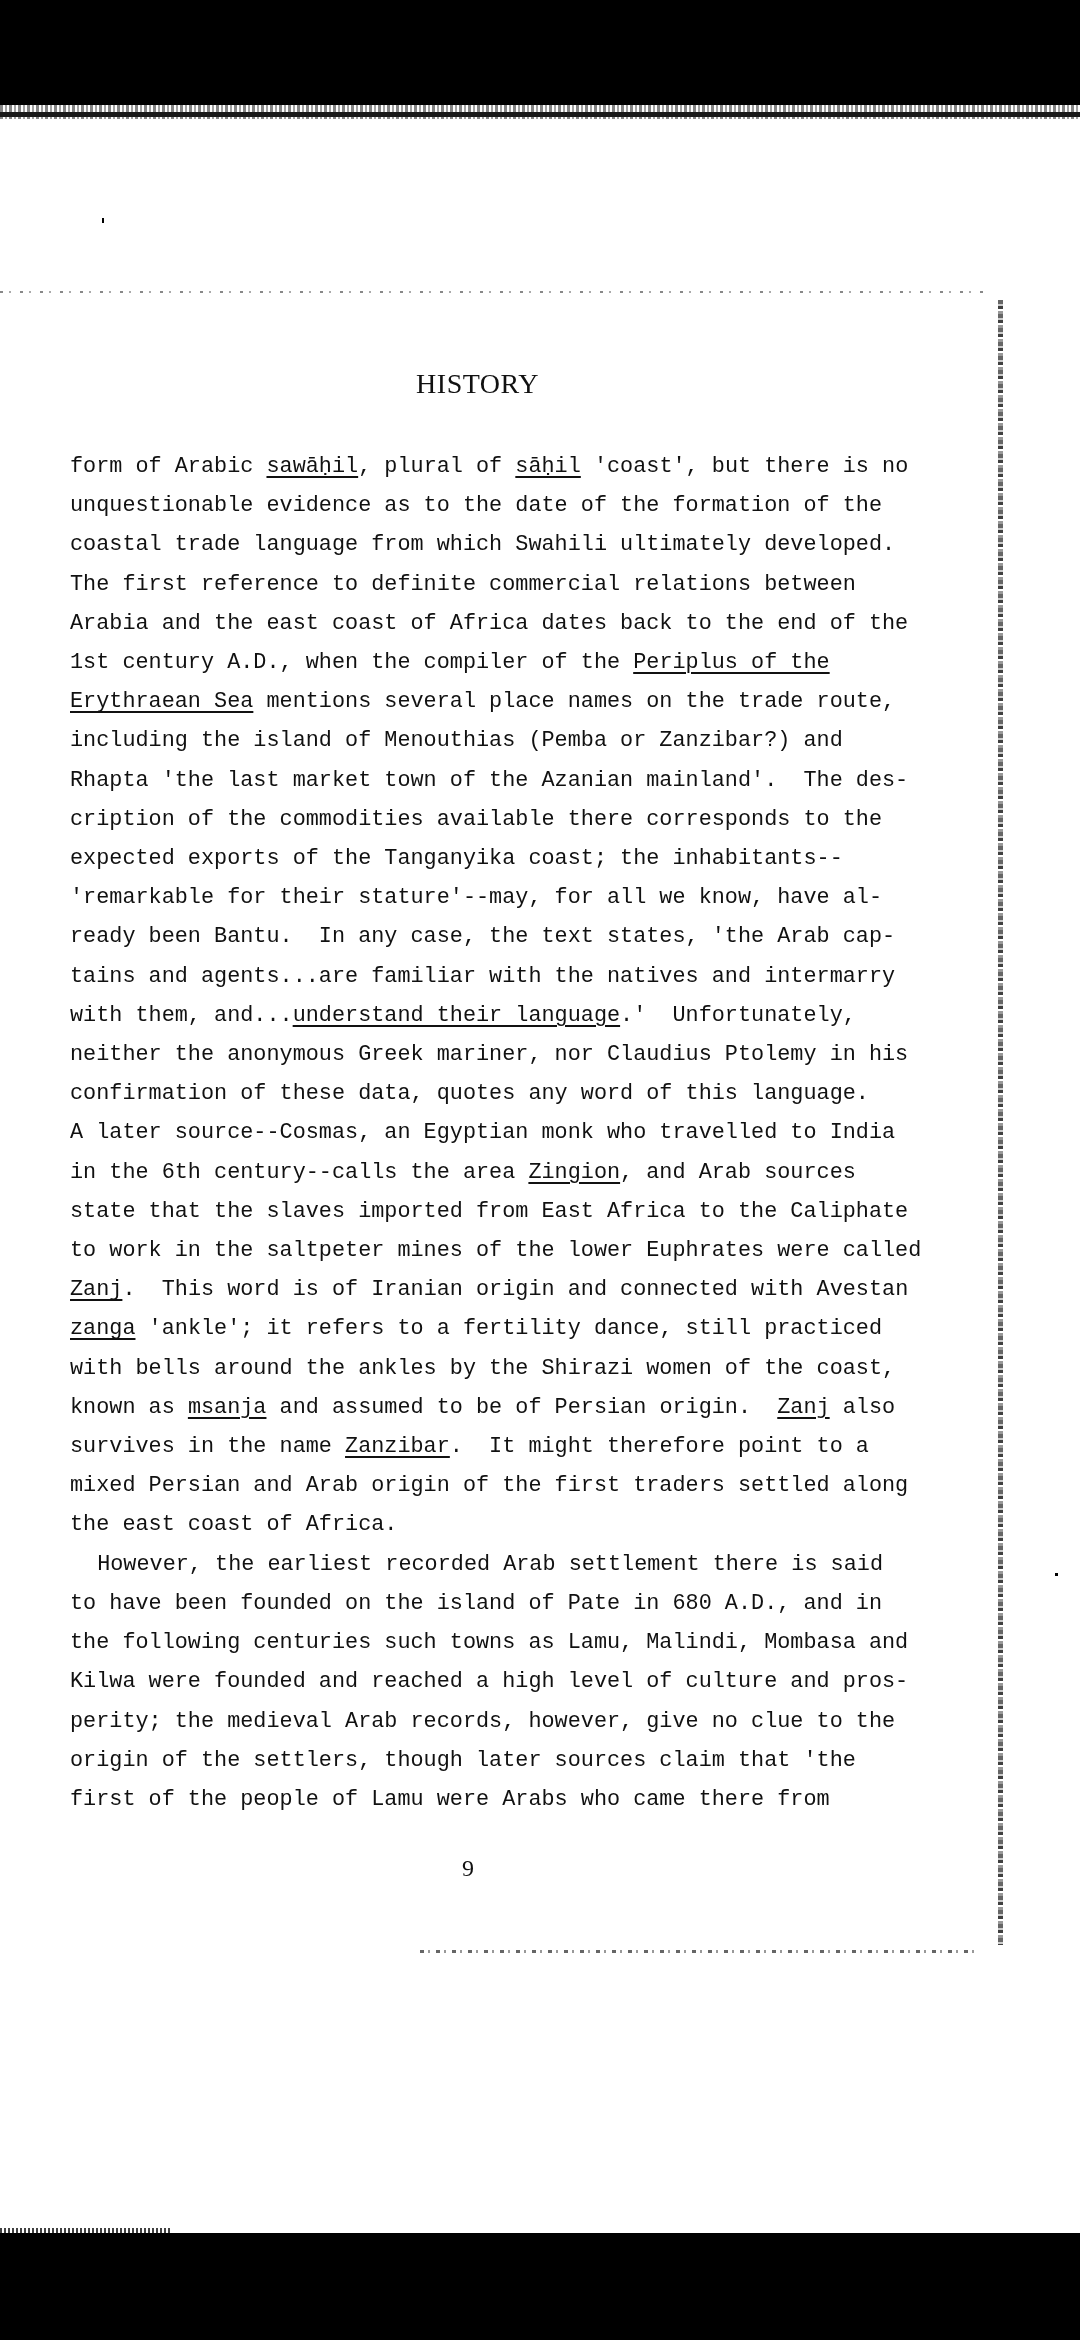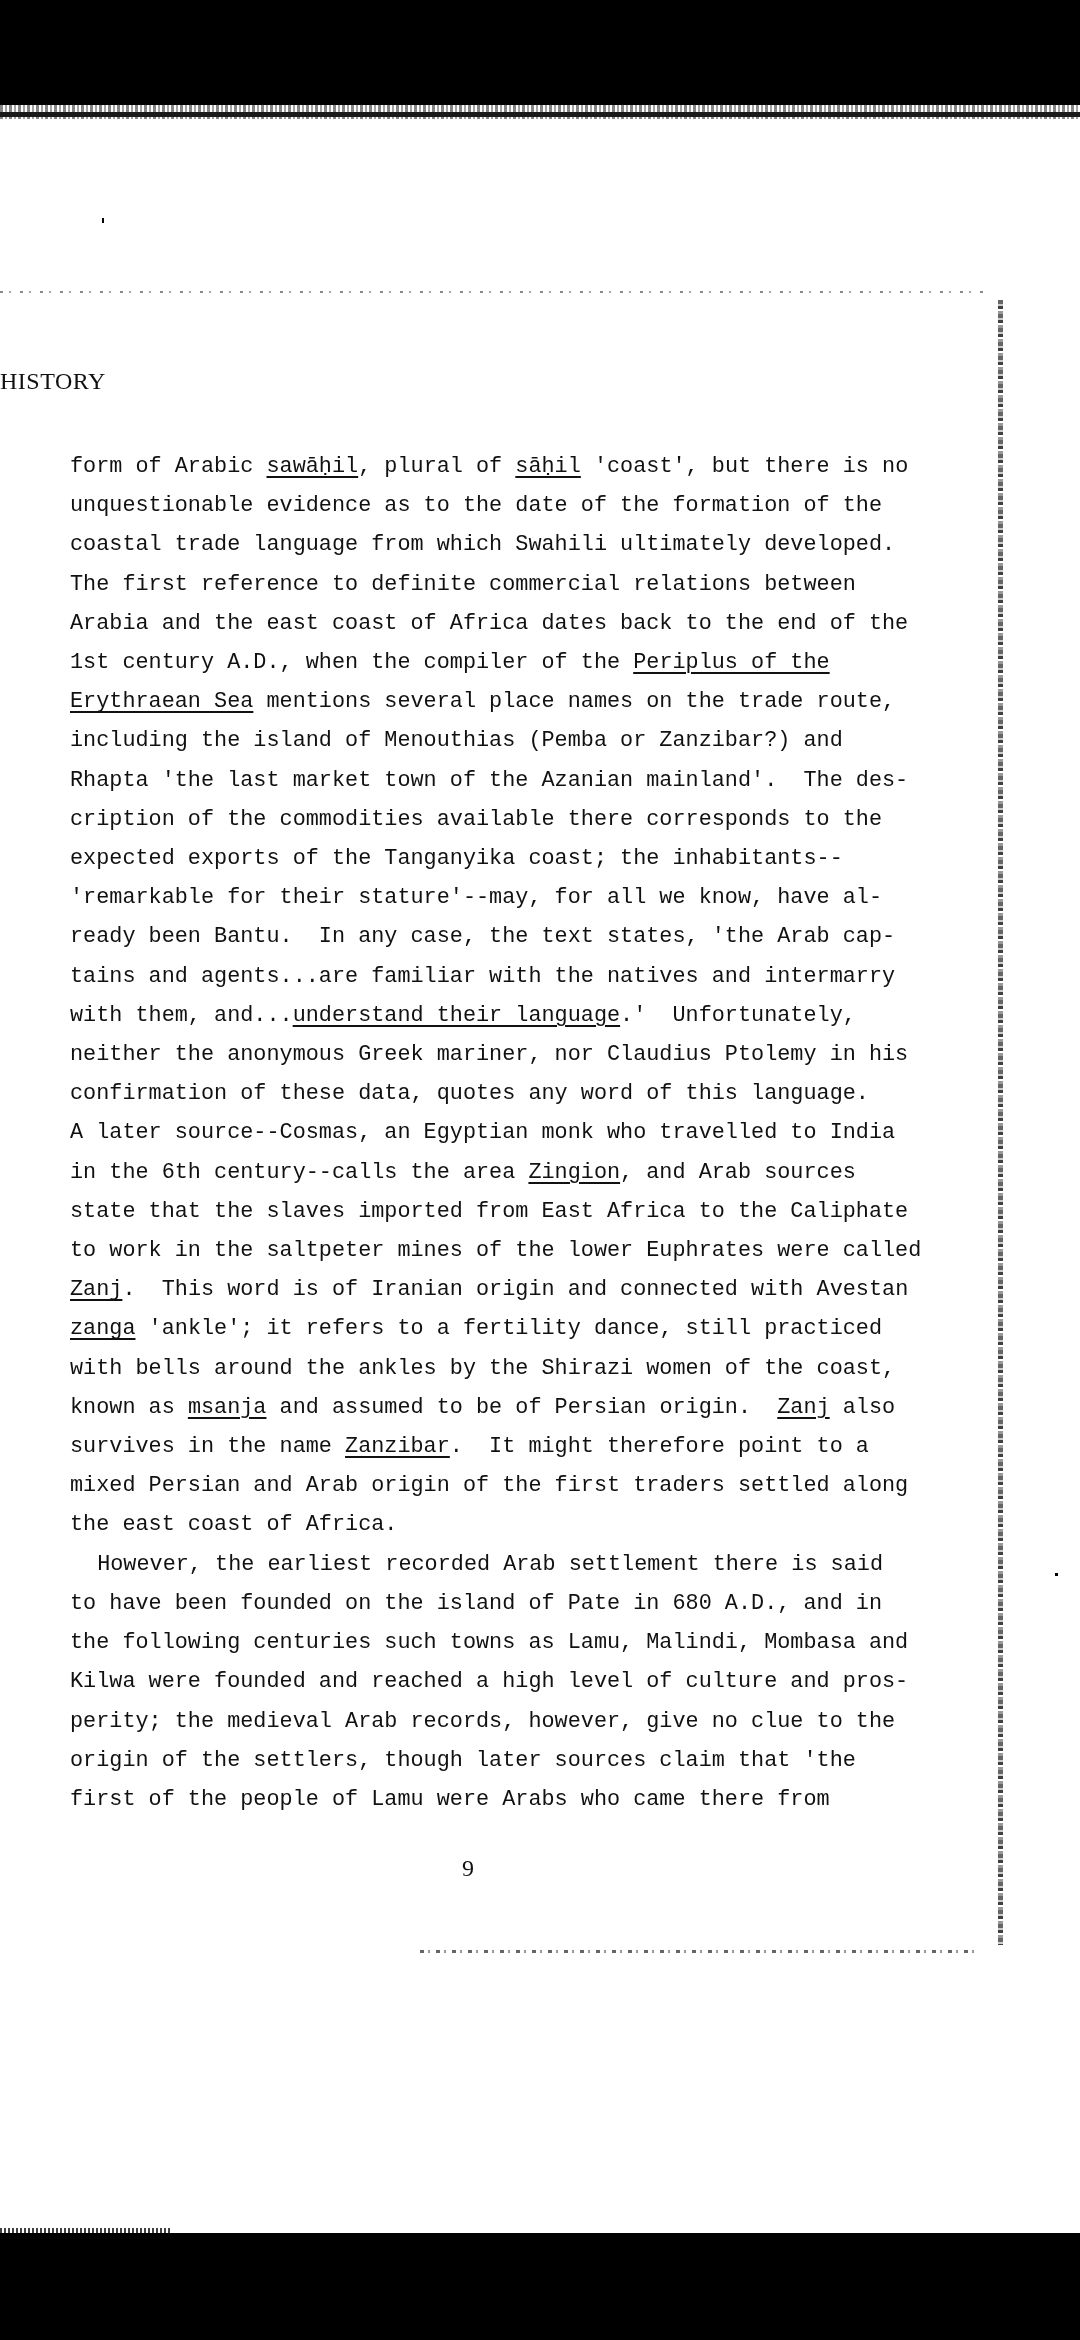--- a/index.html
+++ b/index.html
@@ -76,22 +76,23 @@
       position: absolute;
       left: 420px; top: 1950px;
       width: 560px; height: 3px;
       background: repeating-linear-gradient(90deg, #666 0 4px, transparent 4px 8px, #999 8px 10px, transparent 10px 16px);
     }
     .title {
       position: absolute;
       top: 368px;
       left: 0;
       width: 955px;
+      text-align: center;
       font-family: "Liberation Serif", "DejaVu Serif", serif;
-      font-size: 24px;
+      font-size: 28px;
       letter-spacing: 0.5px;
       color: #111;
     }
     .body-text {
       position: absolute;
       left: 70px;
       top: 447px;
       width: 880px;
       font-family: "Liberation Mono", "DejaVu Sans Mono", monospace;
       font-size: 22.5px;

